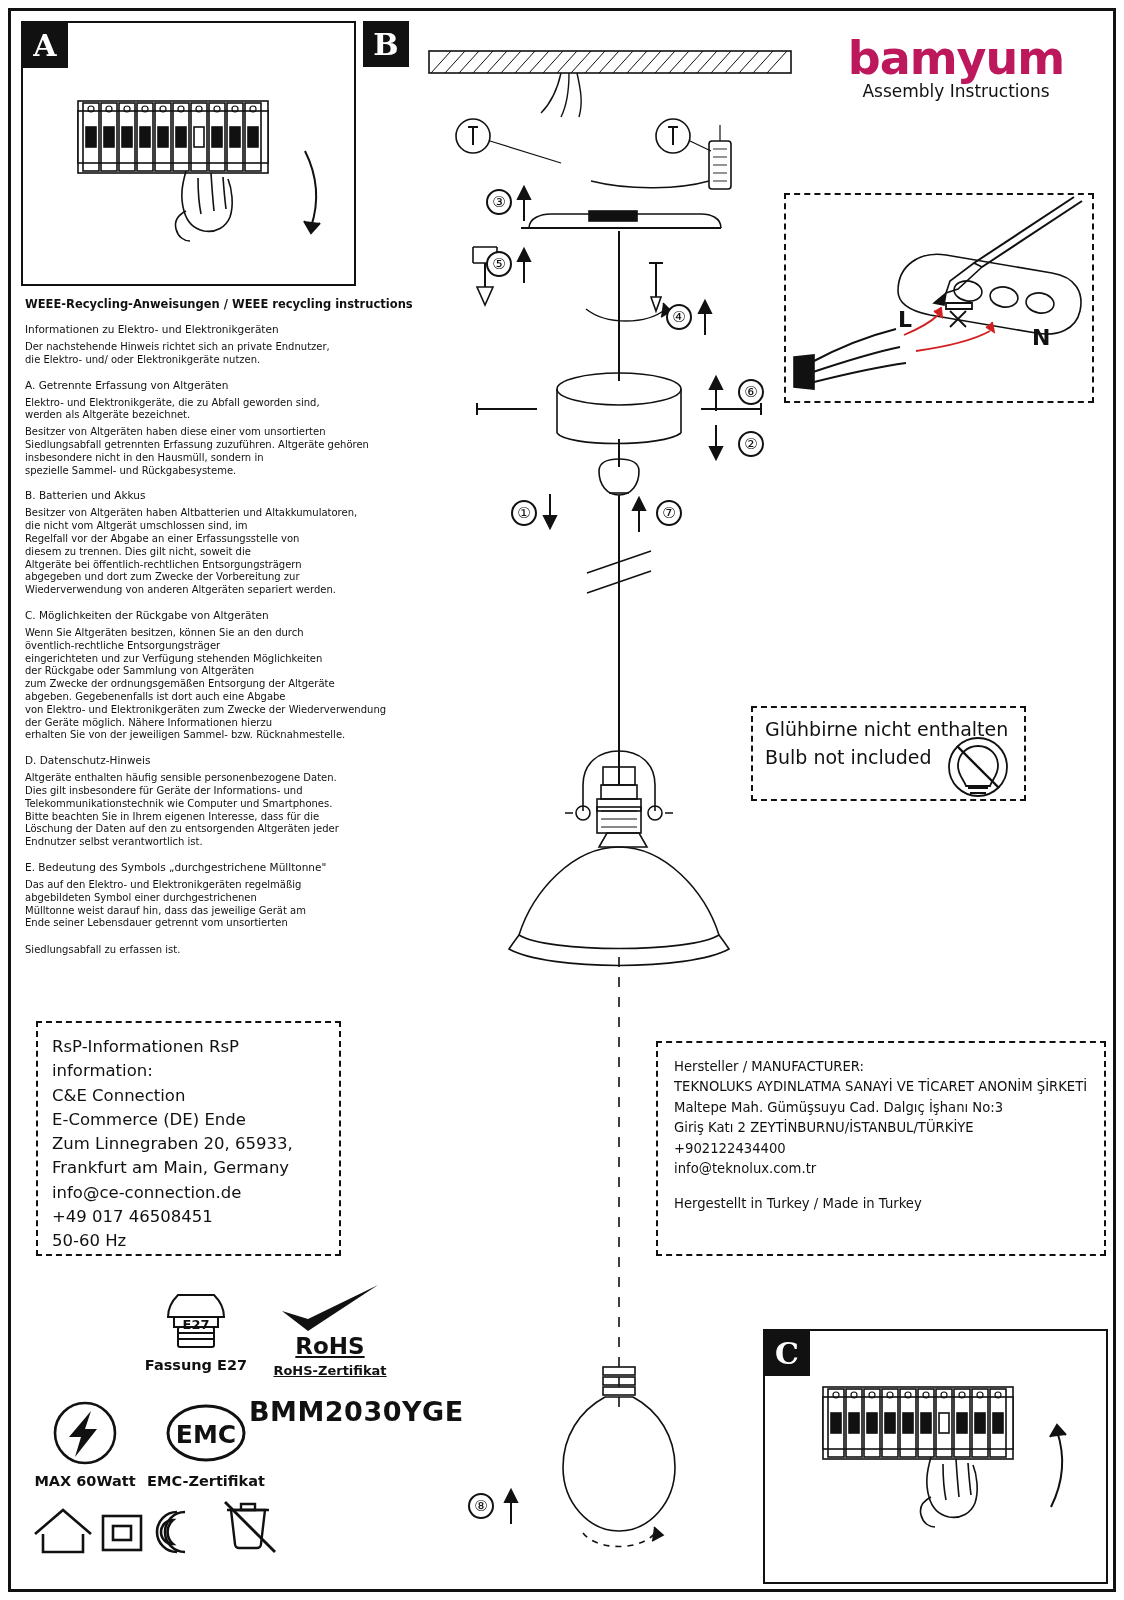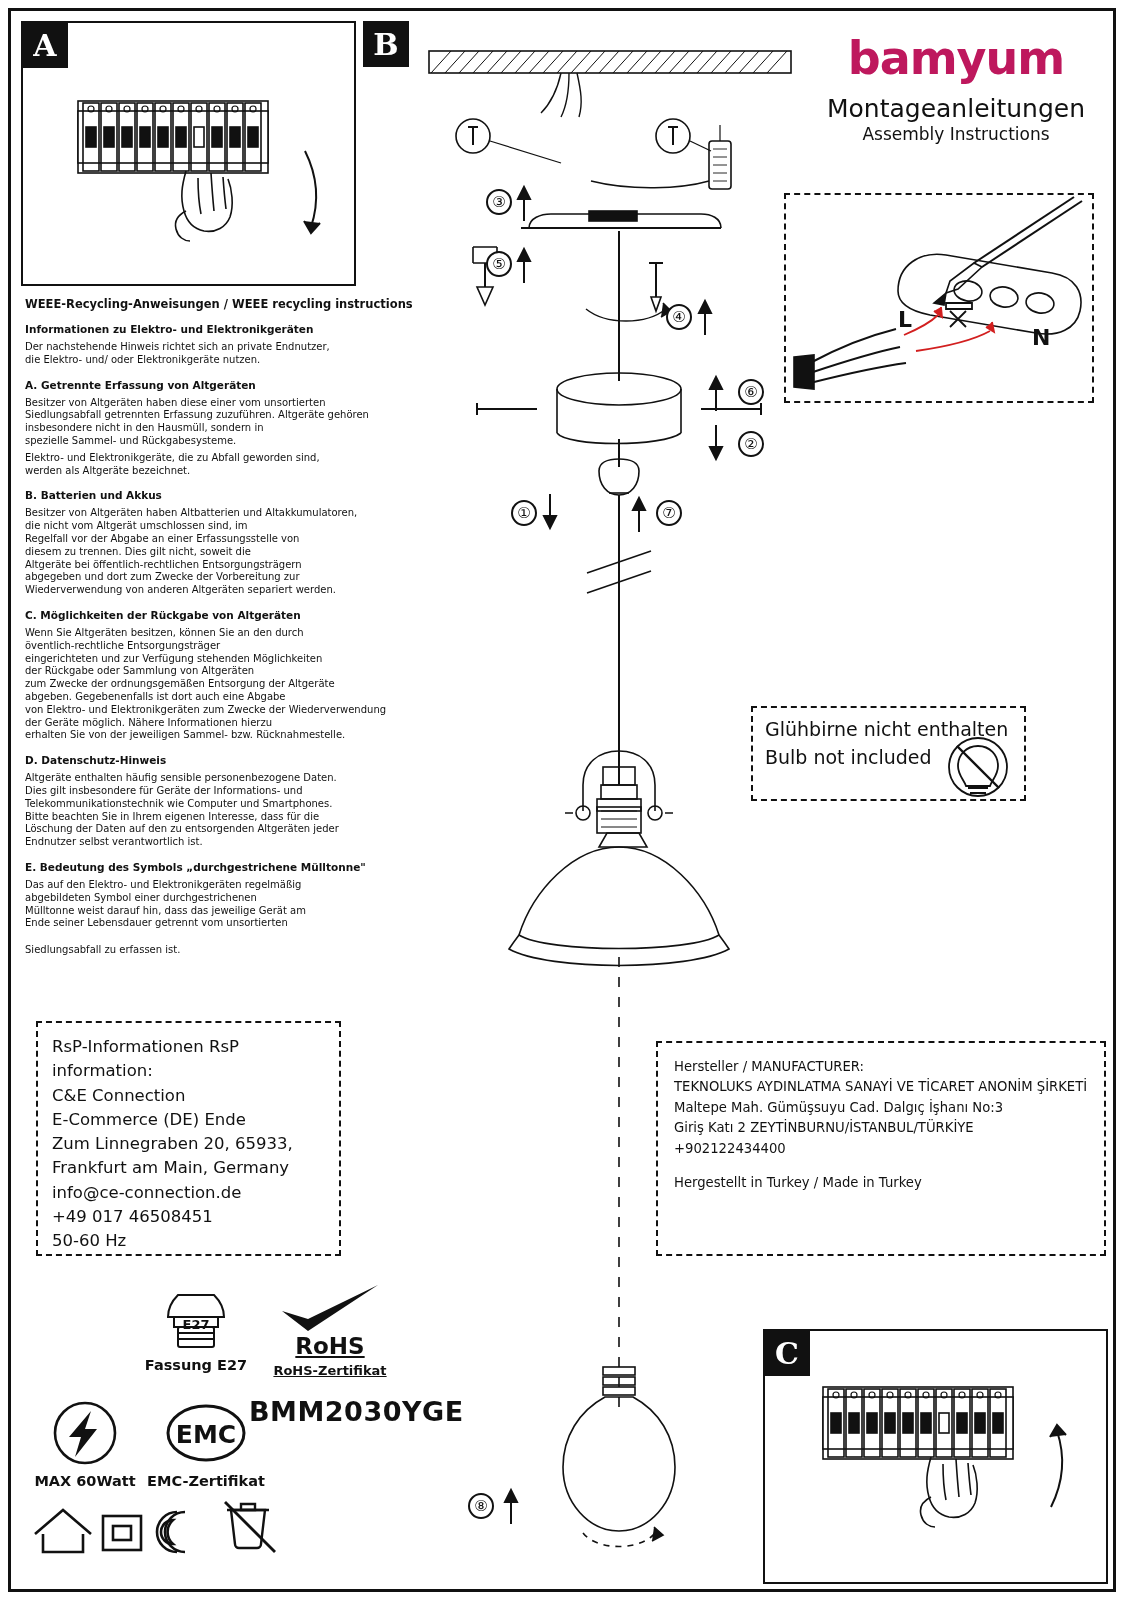--- a/index.html
+++ b/index.html
@@ -37,21 +37,21 @@
     font-family:"DejaVu Sans", sans-serif;
     font-size:46px; font-weight:bold; color:#be185d; letter-spacing:-1px;
     line-height:1;
   }
   .brand .l1 { font-size:25px; margin-top:12px; line-height:1.25; }
   .brand .l2 { font-size:17px; line-height:1.25; }
 
   
   .weee { left:14px; top:286px; width:390px; }
   .weee h4 { font-size:11.5px; margin:0 0 10px 0; font-weight:bold; }
-  .weee h5 { font-size:10.5px; margin:12px 0 6px 0; font-weight:bold; }
+  .weee h5 { font-size:10.5px; margin:12px 0 6px 0; font-weight:normal; }
   .weee p { font-size:10px; margin:0 0 4px 0; line-height:1.28; }
 
   
   .dashbox { border:2px dashed #111; }
 
   .rsp { left:25px; top:1010px; width:305px; height:235px; padding:12px 14px; }
   .rsp div { font-size:16.5px; line-height:1.47; }
 
   .manu { left:645px; top:1030px; width:450px; height:215px; padding:14px 16px; }
   .manu div { font-size:13.2px; line-height:1.55; }
@@ -351,26 +351,26 @@
       </g>
     </svg>
   </div>
 
   <div class="abs weee">
     <h4>WEEE-Recycling-Anweisungen / WEEE recycling instructions</h4>
     <h5>Informationen zu Elektro- und Elektronikgeräten</h5>
     <p style="white-space:pre-line">Der nachstehende Hinweis richtet sich an private Endnutzer,
  die Elektro- und/ oder Elektronikgeräte nutzen.</p>
     <h5>A. Getrennte Erfassung von Altgeräten</h5>
+    <p style="white-space:pre-line">Elektro- und Elektronikgeräte, die zu Abfall geworden sind,
+ werden als Altgeräte bezeichnet.</p>
     <p style="white-space:pre-line">Besitzer von Altgeräten haben diese einer vom unsortierten
 Siedlungsabfall getrennten Erfassung zuzuführen. Altgeräte gehören
 insbesondere nicht in den Hausmüll, sondern in
 spezielle Sammel- und Rückgabesysteme.</p>
-    <p style="white-space:pre-line">Elektro- und Elektronikgeräte, die zu Abfall geworden sind,
- werden als Altgeräte bezeichnet.</p>
     <h5>B. Batterien und Akkus</h5>
     <p style="white-space:pre-line">Besitzer von Altgeräten haben Altbatterien und Altakkumulatoren,
  die nicht vom Altgerät umschlossen sind, im
 Regelfall vor der Abgabe an einer Erfassungsstelle von
 diesem zu trennen. Dies gilt nicht, soweit die
 Altgeräte bei öffentlich-rechtlichen Entsorgungsträgern
 abgegeben und dort zum Zwecke der Vorbereitung zur
 Wiederverwendung von anderen Altgeräten separiert werden.</p>
     <h5>C. Möglichkeiten der Rückgabe von Altgeräten</h5>
     <p style="white-space:pre-line">Wenn Sie Altgeräten besitzen, können Sie an den durch
@@ -392,21 +392,20 @@
     <h5>E. Bedeutung des Symbols „durchgestrichene Mülltonne"</h5>
     <p style="white-space:pre-line">Das auf den Elektro- und Elektronikgeräten regelmäßig
 abgebildeten Symbol einer durchgestrichenen
 Mülltonne weist darauf hin, dass das jeweilige Gerät am
 Ende seiner Lebensdauer getrennt vom unsortierten</p>
     <p style="margin-top:14px">Siedlungsabfall zu erfassen ist.</p>
   </div>
 
   <div class="abs brand">
     <div class="logo">bamyum</div>
-    <div class="l1">Montageanleitungen</div>
     <div class="l2">Assembly Instructions</div>
   </div>
 
   <div class="abs dashbox bulbbox">
     <div class="bt">Glühbirne nicht enthalten</div>
     <div class="bt">Bulb not included</div>
     <svg class="abs" style="left:193px; top:28px;" width="64" height="62" viewBox="0 0 64 62">
       <g fill="none" stroke="#111" stroke-width="1.8">
         <path d="M32 10 c-12 0 -20 9 -20 20 c0 9 6 14 8 20 h24 c2 -6 8 -11 8 -20 c0 -11 -8 -20 -20 -20z"></path>
         <path d="M22 52 h20 M24 57 h16"></path>
@@ -426,20 +425,21 @@
     <div>+49 017 46508451</div>
     <div>50-60 Hz</div>
   </div>
 
   <div class="abs dashbox manu">
     <div>Hersteller / MANUFACTURER:</div>
     <div>TEKNOLUKS AYDINLATMA SANAYİ VE TİCARET ANONİM ŞİRKETİ</div>
     <div>Maltepe Mah. Gümüşsuyu Cad. Dalgıç İşhanı No:3</div>
     <div>Giriş Katı 2 ZEYTİNBURNU/İSTANBUL/TÜRKİYE</div>
     <div>+902122434400</div>
+    <div>info@teknolux.com.tr</div>
     <div class="gap"></div>
     <div>Hergestellt in Turkey / Made in Turkey</div>
   </div>
 
   <div class="abs icons" style="height:300px;">
 
 
     <div class="icon-cell" style="left:115px; top:0; width:120px;">
       <svg width="120" height="72" viewBox="0 0 120 72">
         <g fill="none" stroke="#111" stroke-width="2">

